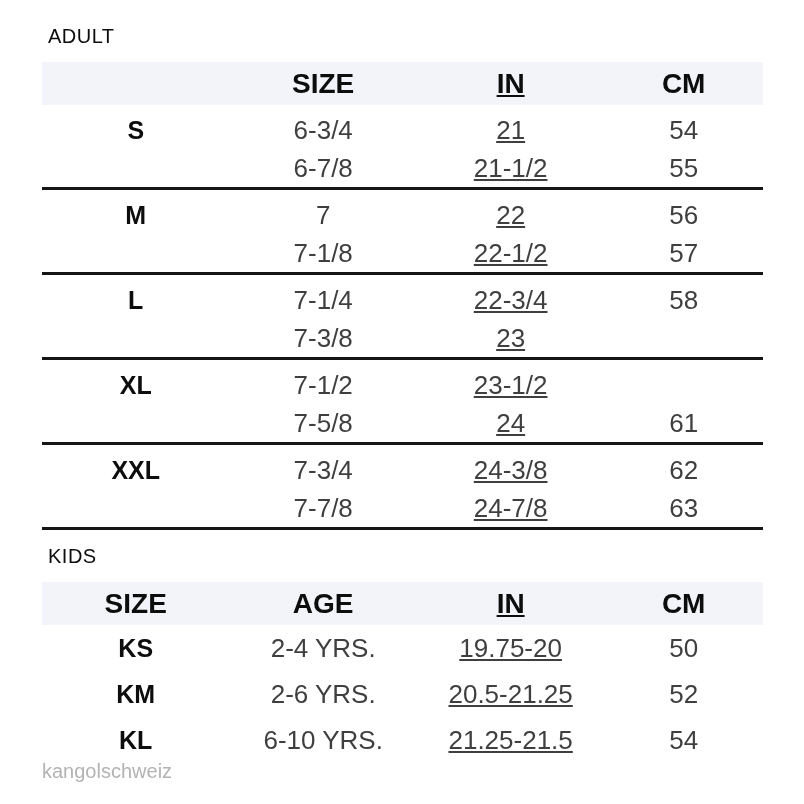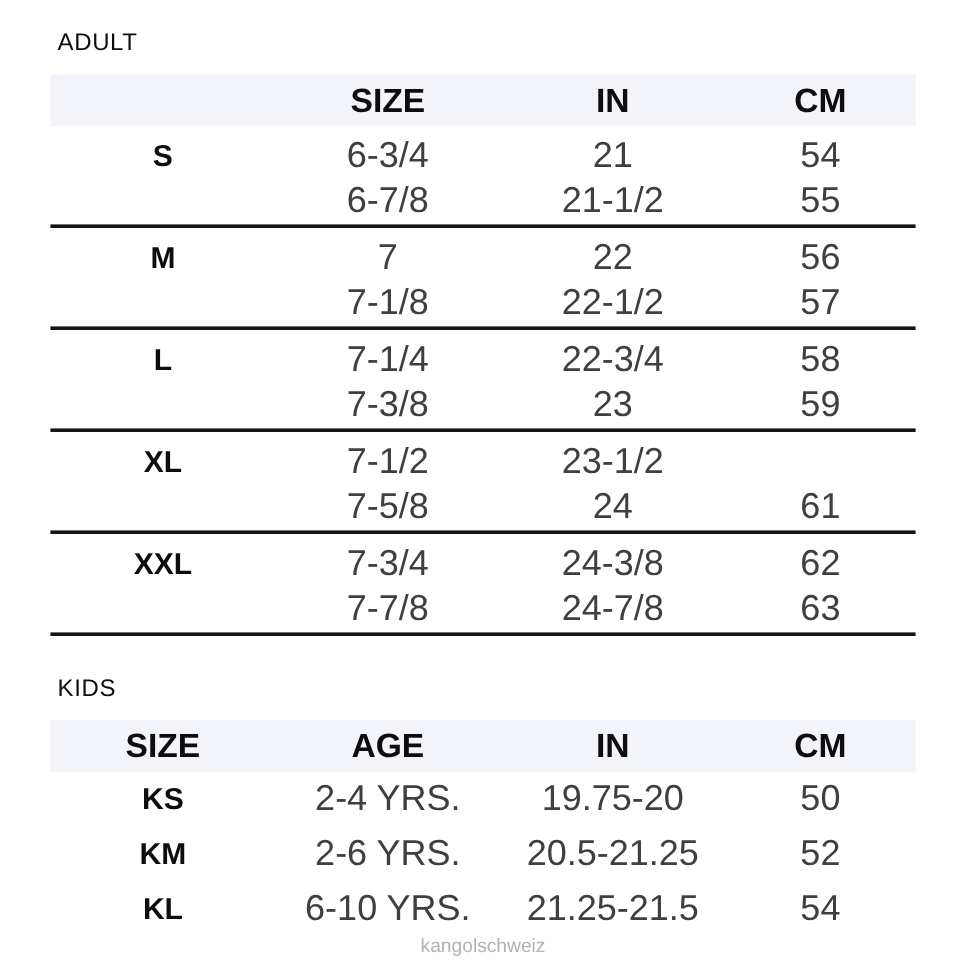--- a/index.html
+++ b/index.html
@@ -32,50 +32,49 @@
   }
   .th {
     text-align: center;
     font-size: 28px;
     font-weight: 700;
     color: var(--heading-text, #0d0d0d);
   }
 
   .col1 { width: 26%; }
   .col2 { width: 26%; }
-  .col3 { width: 26%; }
+  .col3 { width: 26%; text-decoration: underline; }
   .col4 { width: 22%; }
 
   .adult-group {
     padding-top: 6px;
     border-bottom: 3px solid var(--divider, #151515);
   }
   .tr { display: flex; align-items: center; }
   .adult-group .tr { height: 38px; }
 
   .td {
     text-align: center;
-    font-size: 30px;
+    font-size: 26px;
     font-weight: 400;
     color: var(--data-text, #3f3f3f);
   }
   .td.label {
     font-size: 25px;
     font-weight: 700;
     color: var(--heading-text, #0d0d0d);
   }
 
-  .kids-section { margin-top: 34px; }
+  .kids-section { margin-top: 16px; }
   .kids-body .tr { height: 46px; }
 
   .watermark {
     width: 721px;
     margin-top: -2px;
-    text-align: center;
-    font-size: 16px;
+    font-size: 20px;
     line-height: 20px;
     font-weight: 400;
     color: var(--watermark-text, #b3b3b3);
   }
 </style>
 </head>
 <body>
 
 <div class="page">
 
@@ -124,21 +123,20 @@
         <div class="tr">
           <div class="td col1 label">L</div>
           <div class="td col2">7-1/4</div>
           <div class="td col3">22-3/4</div>
           <div class="td col4">58</div>
         </div>
         <div class="tr">
           <div class="td col1 label"></div>
           <div class="td col2">7-3/8</div>
           <div class="td col3">23</div>
-          <div class="td col4">59</div>
         </div>
       </div>
 
       <div class="adult-group">
         <div class="tr">
           <div class="td col1 label">XL</div>
           <div class="td col2">7-1/2</div>
           <div class="td col3">23-1/2</div>
         </div>
         <div class="tr">

